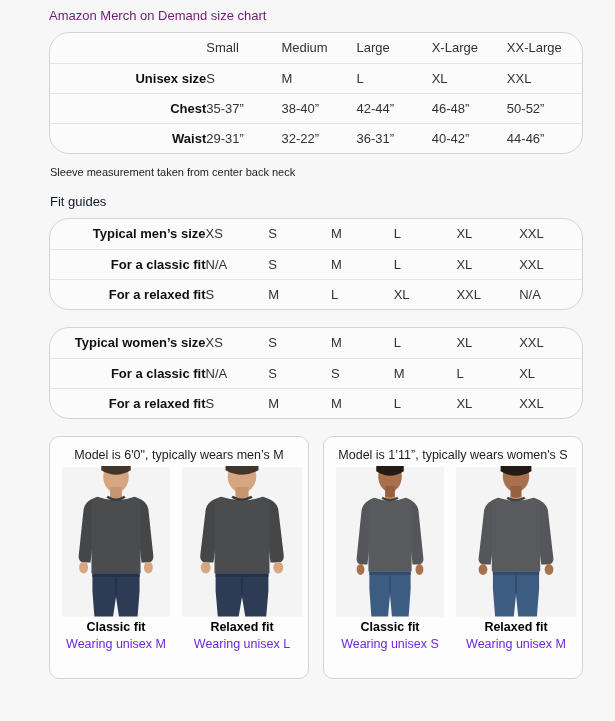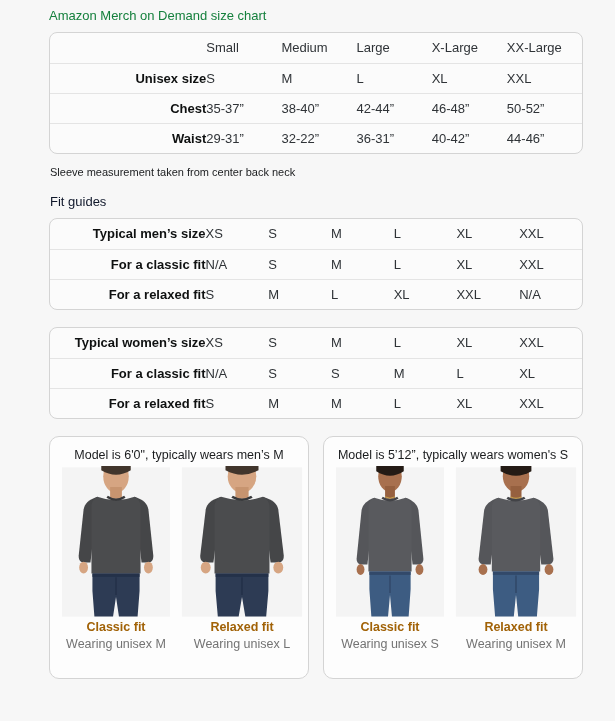--- a/index.html
+++ b/index.html
@@ -5,26 +5,26 @@
   * { box-sizing: border-box; margin: 0; padding: 0; }
   html, body {
     width: 615px; height: 721px;
     background: #f7f7f7;
     font-family: "Liberation Sans", sans-serif;
     color: #0f1111;
     overflow: hidden;
   }
   .page { padding: 8px 32px 0 49px; width: 615px; }
 
-  .page-title { font-size: 13px; font-weight: 400; margin-bottom: 9px; color: #15803d; }
+  .page-title { font-size: 13px; font-weight: 400; margin-bottom: 9px; color: #701a75; }
 
   .card {
     background: #fbfbfb;
     border: 1px solid #d4d4d4;
-    border-radius: 8px;
+    border-radius: 20px;
     overflow: hidden;
   }
   table { width: 100%; border-collapse: collapse; font-size: 13px; }
   td, th { height: 30px; text-align: left; vertical-align: middle; font-weight: 400; color: #2f3337; padding: 0; }
   tr + tr td, tr + tr th { border-top: 1px solid #e4e4e4; }
   td:first-child, th:first-child { padding-left: 21px; width: 156px; }
   .size-table td:not(:first-child), .size-table th:not(:first-child) { width: 75px; }
   .fit-table td:not(:first-child) { width: 63px; }
   .row-label { font-weight: 700; color: #0f1111; text-align: right; }
 
@@ -39,22 +39,22 @@
     background: #fdfdfd;
     border: 1px solid #d4d4d4;
     border-radius: 10px;
     padding: 11px 6px 10px;
   }
   .panel-caption { text-align: center; font-size: 12.5px; color: #1a1c1e; }
   .figs { display: flex; justify-content: center; gap: 8px; margin-top: 4px; }
   .fig { width: 118px; text-align: center; }
   .model { width: 108px; height: 152px; display: block; margin: 0 auto; }
   .relaxed .model { transform: scaleX(1.12); transform-origin: 50% 50%; }
-  .fit-label { font-size: 12.5px; font-weight: 700; margin-top: 2px; color: #a16207; }
-  .wear-label { font-size: 12.5px; margin-top: 3px; color: #737373; }
+  .fit-label { font-size: 12.5px; font-weight: 700; margin-top: 2px; color: #000000; }
+  .wear-label { font-size: 12.5px; margin-top: 3px; color: #6d28d9; }
 </style>
 </head>
 <body>
 
 <svg width="0" height="0" style="position:absolute" aria-hidden="true">
   <defs>
     <symbol id="male-model" viewBox="0 0 110 152">
       <rect x="0" y="0" width="110" height="152" fill="#f4f4f4"></rect>
       <ellipse cx="55" cy="9" rx="13" ry="17" fill="#d6a582"></ellipse>
       <path d="M40,3 Q55,12 70,3 L70,-2 L40,-2 Z" fill="#41352c"></path>
@@ -219,21 +219,21 @@
           <svg class="model">
               <use href="#male-model"></use>
             </svg>
           <div class="fit-label">Relaxed fit</div>
           <div class="wear-label">Wearing unisex L</div>
         </figure>
       </div>
     </section>
 
     <section class="panel">
-      <div class="panel-caption">Model is 5’12”, typically wears women's S</div>
+      <div class="panel-caption">Model is 1’11”, typically wears women's S</div>
       <div class="figs">
         <figure class="fig">
           <svg class="model">
               <use href="#female-model"></use>
             </svg>
           <div class="fit-label">Classic fit</div>
           <div class="wear-label">Wearing unisex S</div>
         </figure>
         <figure class="fig relaxed">
           <svg class="model">

